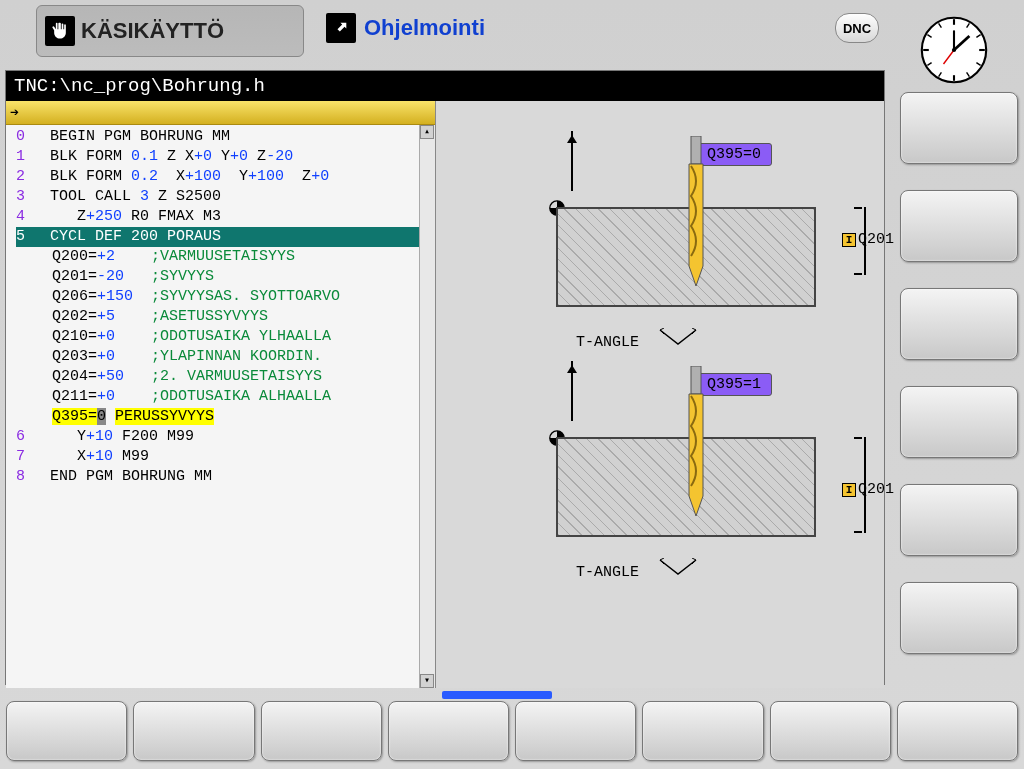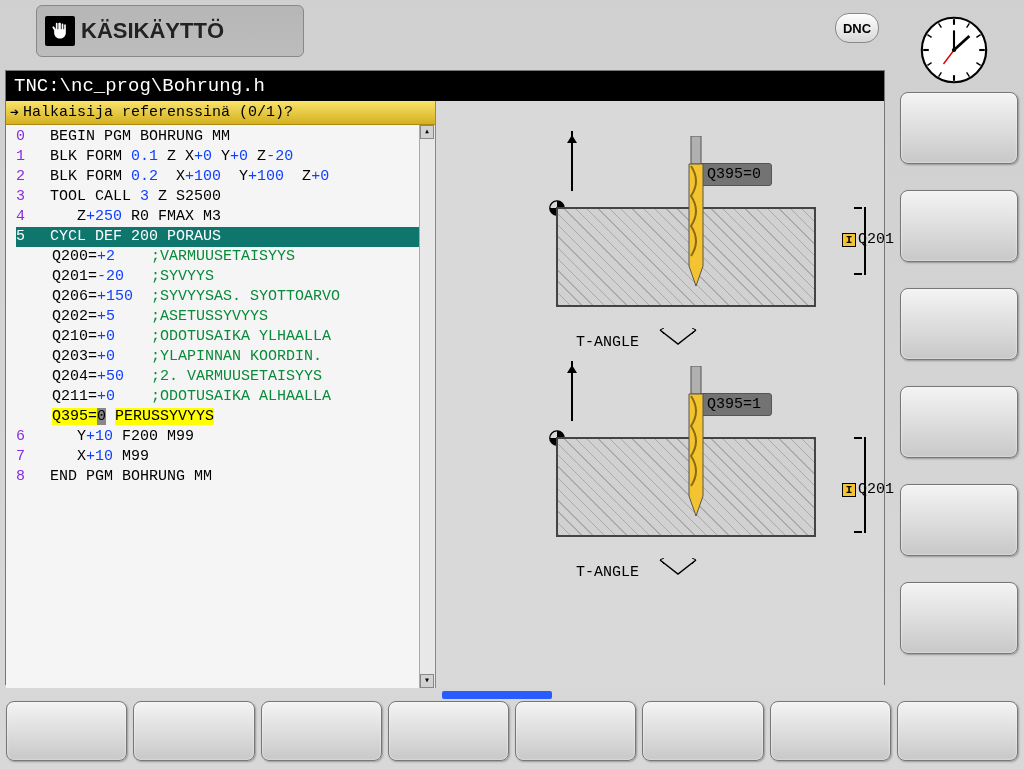--- a/index.html
+++ b/index.html
@@ -98,22 +98,22 @@
   .graphics-pane {
     flex:1; background:#d9d9d9; position:relative;
   }
   .diagram {
     position:absolute; left:90px; width:320px; height:210px;
   }
   .diagram.top { top: 50px; }
   .diagram.bot { top: 280px; }
   .dia-label {
     position:absolute; left:170px; top:-8px;
-    background:#737373; border:1px solid #555; padding:2px 10px;
-    font: 15px "Courier New"; border-radius:3px;margin-top:20px;
+    background:#8b5cf6; border:1px solid #555; padding:2px 10px;
+    font: 15px "Courier New"; border-radius:3px;
   }
   .material {
     position:absolute; left:30px; top:56px; width:260px; height:100px;
     background: #d1d1d1;
     border:2px solid #444;
     background-image: repeating-linear-gradient(45deg,#aaa 0,#aaa 1px,transparent 1px,transparent 8px);
   }
   .tangle {
     position:absolute; left:50px; bottom:10px;
     font: 15px "Courier New"; color:#000;
@@ -161,20 +161,28 @@
 <body>
 
 <div class="topbar">
   <div class="mode-tab">
     <span class="mode-icon">
       <svg viewBox="0 0 24 24" width="20" height="20">
           <path fill="#fff" d="M12 2a1 1 0 0 1 1 1v7h1V4a1 1 0 1 1 2 0v6h1V5a1 1 0 1 1 2 0v9c0 4-3 7-7 7s-7-3-7-7v-3l-2-3a1 1 0 1 1 2-1l2 3V3a1 1 0 0 1 1-1 1 1 0 0 1 1 1v7h1V3a1 1 0 0 1 1-1z"></path>
         </svg>
     </span>
     <span>KÄSIKÄYTTÖ</span>
+  </div>
+  <div class="prog-tab">
+    <span class="prog-icon">
+      <svg viewBox="0 0 24 24" width="20" height="20">
+          <path fill="#fff" d="M12 3l5 5h-3v8H10V8H7z" transform="rotate(45 12 12)"></path>
+        </svg>
+    </span>
+    <span>Ohjelmointi</span>
   </div>
   <div class="dnc-btn">DNC</div>
   <div class="clock">
     <svg viewBox="0 0 100 100">
       <circle cx="50" cy="50" r="46" fill="#fff" stroke="#000" stroke-width="3"></circle>
       <g stroke="#000" stroke-width="3">
         <line x1="50" y1="6" x2="50" y2="14"></line>
           <line x1="50" y1="86" x2="50" y2="94"></line>
         <line x1="6" y1="50" x2="14" y2="50"></line>
           <line x1="86" y1="50" x2="94" y2="50"></line>
@@ -196,21 +204,20 @@
     </svg>
   </div>
 </div>
 
 <div class="work-area">
   <div class="path-bar">TNC:\nc_prog\Bohrung.h</div>
   <div class="split">
     <div class="code-pane">
       <div class="prompt-line">
         <span>➔</span>
-        <span>Halkaisija referenssinä (0/1)?</span>
       </div>
       <div class="code-body" id="code-body"><div><span class="ln">0</span>  <span class="kw">BEGIN PGM BOHRUNG MM</span></div><div><span class="ln">1</span>  <span class="kw">BLK FORM </span><span class="num">0.1</span><span class="kw"> Z X</span><span class="num">+0</span><span class="kw"> Y</span><span class="num">+0</span><span class="kw"> Z</span><span class="num">-20</span></div><div><span class="ln">2</span>  <span class="kw">BLK FORM </span><span class="num">0.2</span><span class="kw">  X</span><span class="num">+100</span><span class="kw">  Y</span><span class="num">+100</span><span class="kw">  Z</span><span class="num">+0</span></div><div><span class="ln">3</span>  <span class="kw">TOOL CALL </span><span class="num">3</span><span class="kw"> Z S2500</span></div><div><span class="ln">4</span>  <span class="kw">   Z</span><span class="num">+250</span><span class="kw"> R0 FMAX M3</span></div><span class="selrow" style="padding-right: 120px;"><span class="ln">5</span>  <span class="kw">CYCL DEF 200 PORAUS</span></span><div>    <span class="kw">Q200=</span><span class="num">+2   </span> <span class="cmt">;VARMUUSETAISYYS</span></div><div>    <span class="kw">Q201=</span><span class="num">-20  </span> <span class="cmt">;SYVYYS</span></div><div>    <span class="kw">Q206=</span><span class="num">+150 </span> <span class="cmt">;SYVYYSAS. SYOTTOARVO</span></div><div>    <span class="kw">Q202=</span><span class="num">+5   </span> <span class="cmt">;ASETUSSYVYYS</span></div><div>    <span class="kw">Q210=</span><span class="num">+0   </span> <span class="cmt">;ODOTUSAIKA YLHAALLA</span></div><div>    <span class="kw">Q203=</span><span class="num">+0   </span> <span class="cmt">;YLAPINNAN KOORDIN.</span></div><div>    <span class="kw">Q204=</span><span class="num">+50  </span> <span class="cmt">;2. VARMUUSETAISYYS</span></div><div>    <span class="kw">Q211=</span><span class="num">+0   </span> <span class="cmt">;ODOTUSAIKA ALHAALLA</span></div><div>    <span class="hl">Q395=</span><span class="cursor-bg">0</span> <span class="hl">PERUSSYVYYS</span></div><div><span class="ln">6</span>  <span class="kw">   Y</span><span class="num">+10</span><span class="kw"> F200 M99</span></div><div><span class="ln">7</span>  <span class="kw">   X</span><span class="num">+10</span><span class="kw"> M99</span></div><div><span class="ln">8</span>  <span class="kw">END PGM BOHRUNG MM</span></div></div>
       <div class="scrollbar">
         <div class="scroll-up">▴</div>
         <div class="scroll-dn">▾</div>
       </div>
     </div>
 
     <div class="graphics-pane">
 

